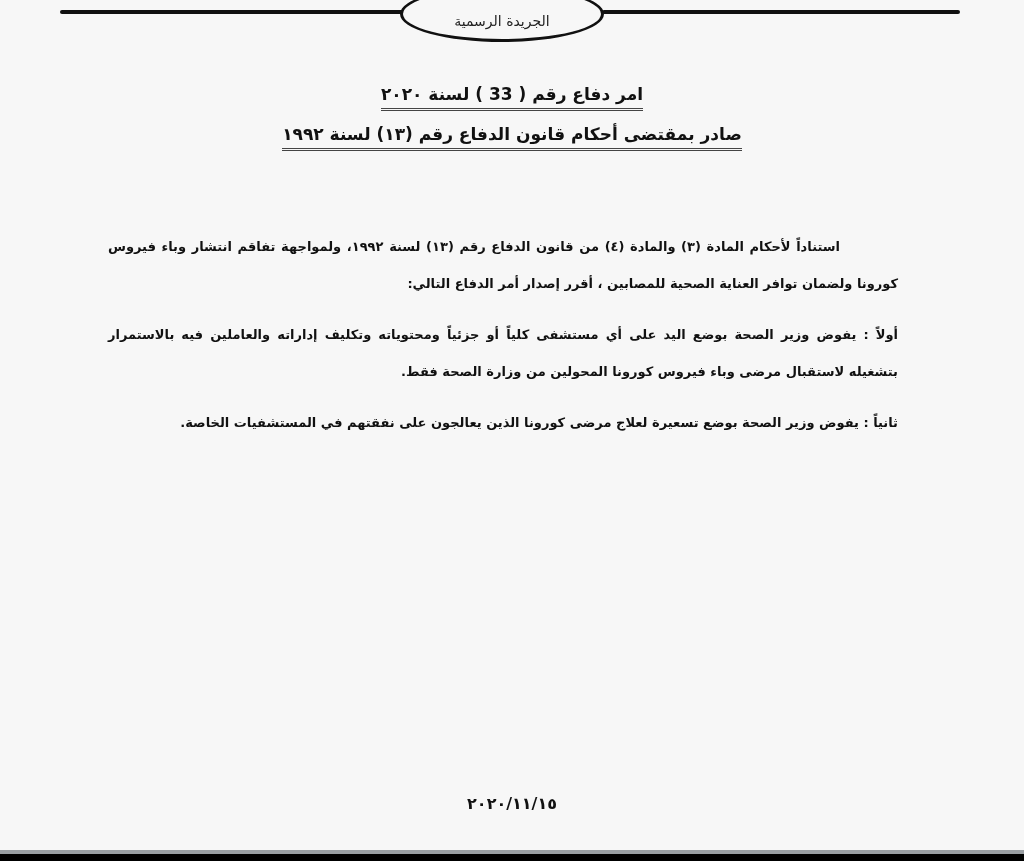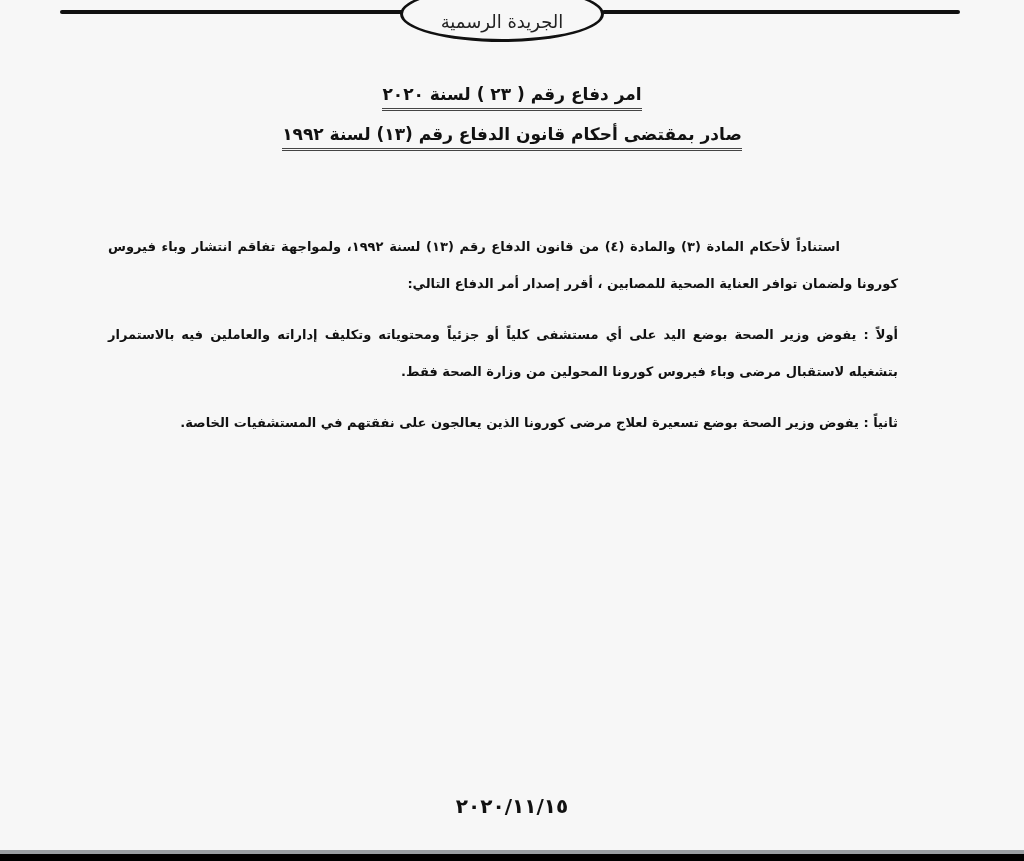--- a/index.html
+++ b/index.html
@@ -14,60 +14,60 @@
   }
   .header-line.left { left:60px; width:343px; }
   .header-line.right { left:602px; width:358px; }
   .header-ellipse {
     position:absolute; left:400px; top:-14px; width:204px; height:56px;
     border:3px solid #111; border-radius:50%; box-sizing:border-box;
     background:#f7f7f7;
     display:flex; align-items:center; justify-content:center;
   }
   .header-ellipse span {
-    font-size:18px; margin-top:14px; direction:rtl; color:#222;
+    font-size:14px; margin-top:14px; direction:rtl; color:#222;
   }
   .title-block {
     position:absolute; left:0; width:1024px; top:82px; text-align:center; direction:rtl;
   }
   .title-line {
     display:inline-block; font-weight:bold; font-size:17px;
     border-bottom:3px double #444; padding-bottom:2px; line-height:24px;
   }
   .title-row { margin-bottom:11px; }
   .body {
     position:absolute; left:108px; width:790px; top:228px;
     direction:rtl; text-align:justify; font-weight:bold; font-size:13px;
     line-height:37px;
   }
   .body p { margin:0 0 14px 0; }
   .body p.intro { text-indent:58px; }
   .body p.clause { }
   .date {
     position:absolute; left:0; width:1024px; top:794px; text-align:center;
-    font-weight:bold; font-size:20px; letter-spacing:2px; direction:ltr;
+    font-weight:bold; font-size:16px; letter-spacing:2px; direction:ltr;
   }
   .bottom-bar-gray {
     position:absolute; left:0; top:850px; width:1024px; height:4px; background:#9a9fa3;
   }
   .bottom-bar-black {
     position:absolute; left:0; top:854px; width:1024px; height:7px; background:#000;
   }
 </style>
 </head>
 <body>
 
 <div class="header-line left"></div>
 <div class="header-line right"></div>
 <div class="header-ellipse">
   <span>الجريدة الرسمية</span>
 </div>
 
 <div class="title-block">
-  <div class="title-row"><span class="title-line">امر دفاع رقم ( ٢٣ ) لسنة ٢٠٢٠</span></div>
+  <div class="title-row"><span class="title-line">امر دفاع رقم ( 33 ) لسنة ٢٠٢٠</span></div>
   <div class="title-row"><span class="title-line">صادر بمقتضى أحكام قانون الدفاع رقم (١٣) لسنة ١٩٩٢</span></div>
 </div>
 
 <div class="body">
   <p class="intro">استناداً لأحكام المادة (٣) والمادة (٤) من قانون الدفاع رقم (١٣) لسنة ١٩٩٢، ولمواجهة تفاقم انتشار وباء فيروس كورونا ولضمان توافر العناية الصحية للمصابين ، أقرر إصدار أمر الدفاع التالي:</p>
   <p class="clause">أولاً : يفوض وزير الصحة بوضع اليد على أي مستشفى كلياً أو جزئياً ومحتوياته وتكليف إداراته والعاملين فيه بالاستمرار بتشغيله لاستقبال مرضى وباء فيروس كورونا المحولين من وزارة الصحة فقط.</p>
   <p class="clause">ثانياً : يفوض وزير الصحة بوضع تسعيرة لعلاج مرضى كورونا الذين يعالجون على نفقتهم في المستشفيات الخاصة.</p>
 </div>
 
 <div class="date">٢٠٢٠/١١/١٥</div>

